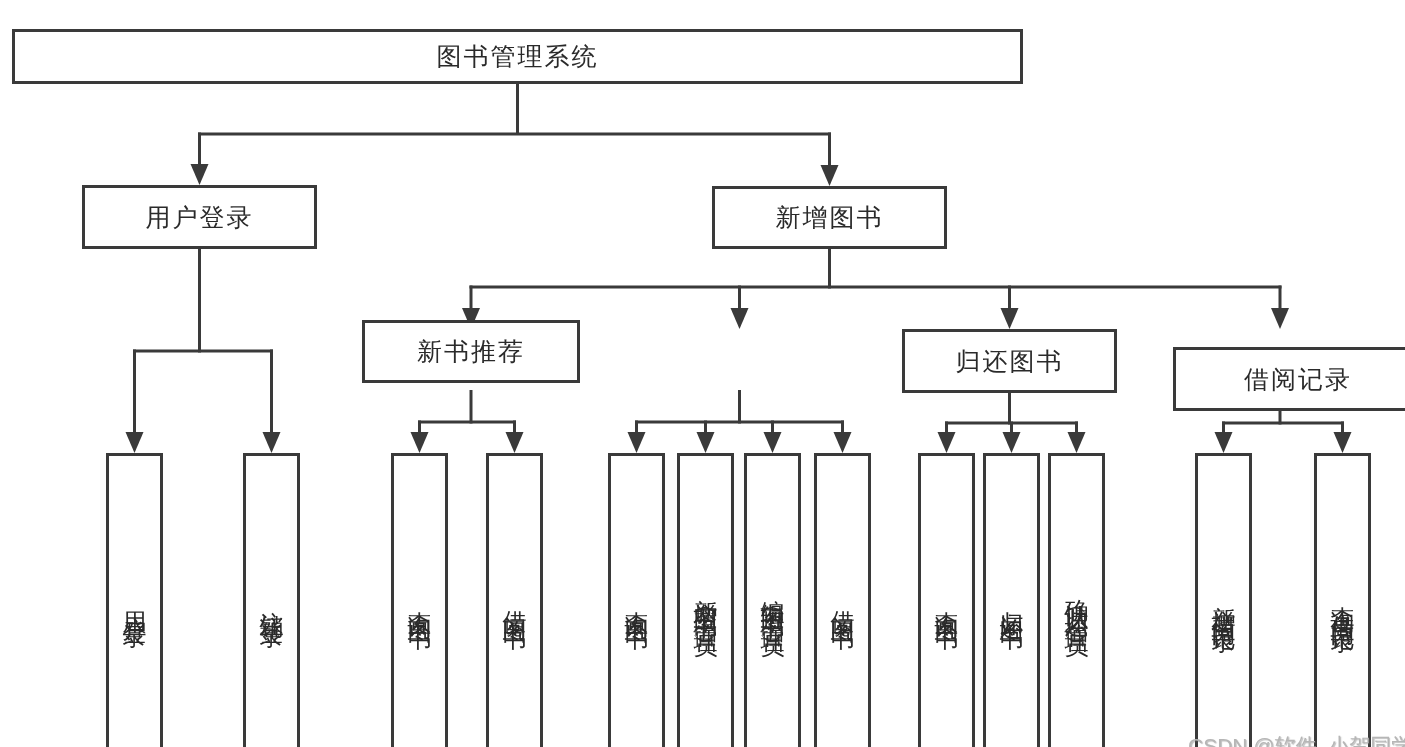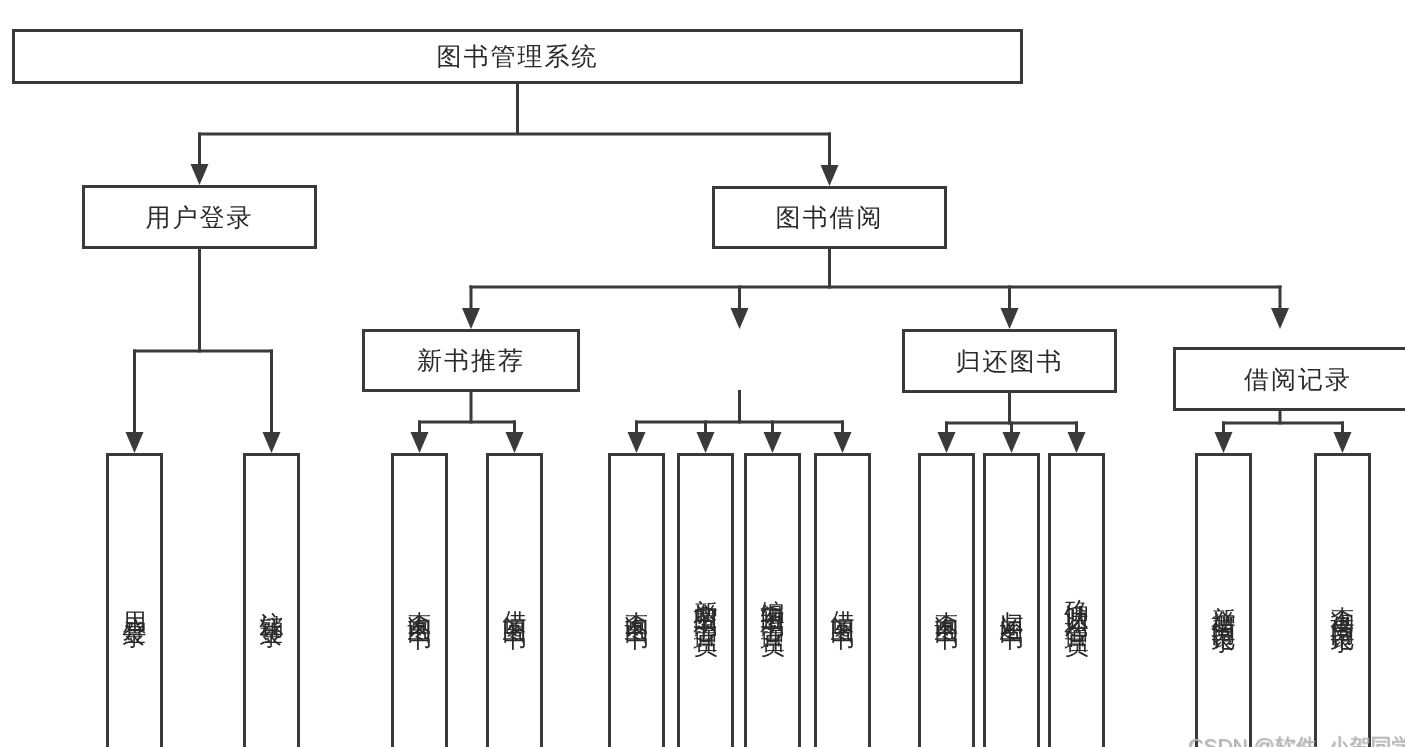--- a/index.html
+++ b/index.html
@@ -126,24 +126,24 @@
   </svg>
 
   <div class="node" style="left:12px;top:13px;width:1011px;height:55px">
     <span class="hlabel">图书管理系统</span>
   </div>
 
   <div class="node" style="left:82px;top:169px;width:235px;height:64px">
     <span class="hlabel">用户登录</span>
   </div>
   <div class="node" style="left:712px;top:170px;width:235px;height:63px">
-    <span class="hlabel">图书借阅</span>
+    <span class="hlabel">新增图书</span>
   </div>
 
-  <div class="node" style="left:362px;top:313px;width:218px;height:63px">
+  <div class="node" style="left:362px;top:304px;width:218px;height:63px">
     <span class="hlabel">新书推荐</span>
   </div>
   <div class="node" style="left:902px;top:313px;width:215px;height:64px">
     <span class="hlabel">归还图书</span>
   </div>
   <div class="node" style="left:1173px;top:331px;width:250px;height:64px">
     <span class="hlabel">借阅记录</span>
   </div>
 
   <div class="node leaf" style="left:106px">

